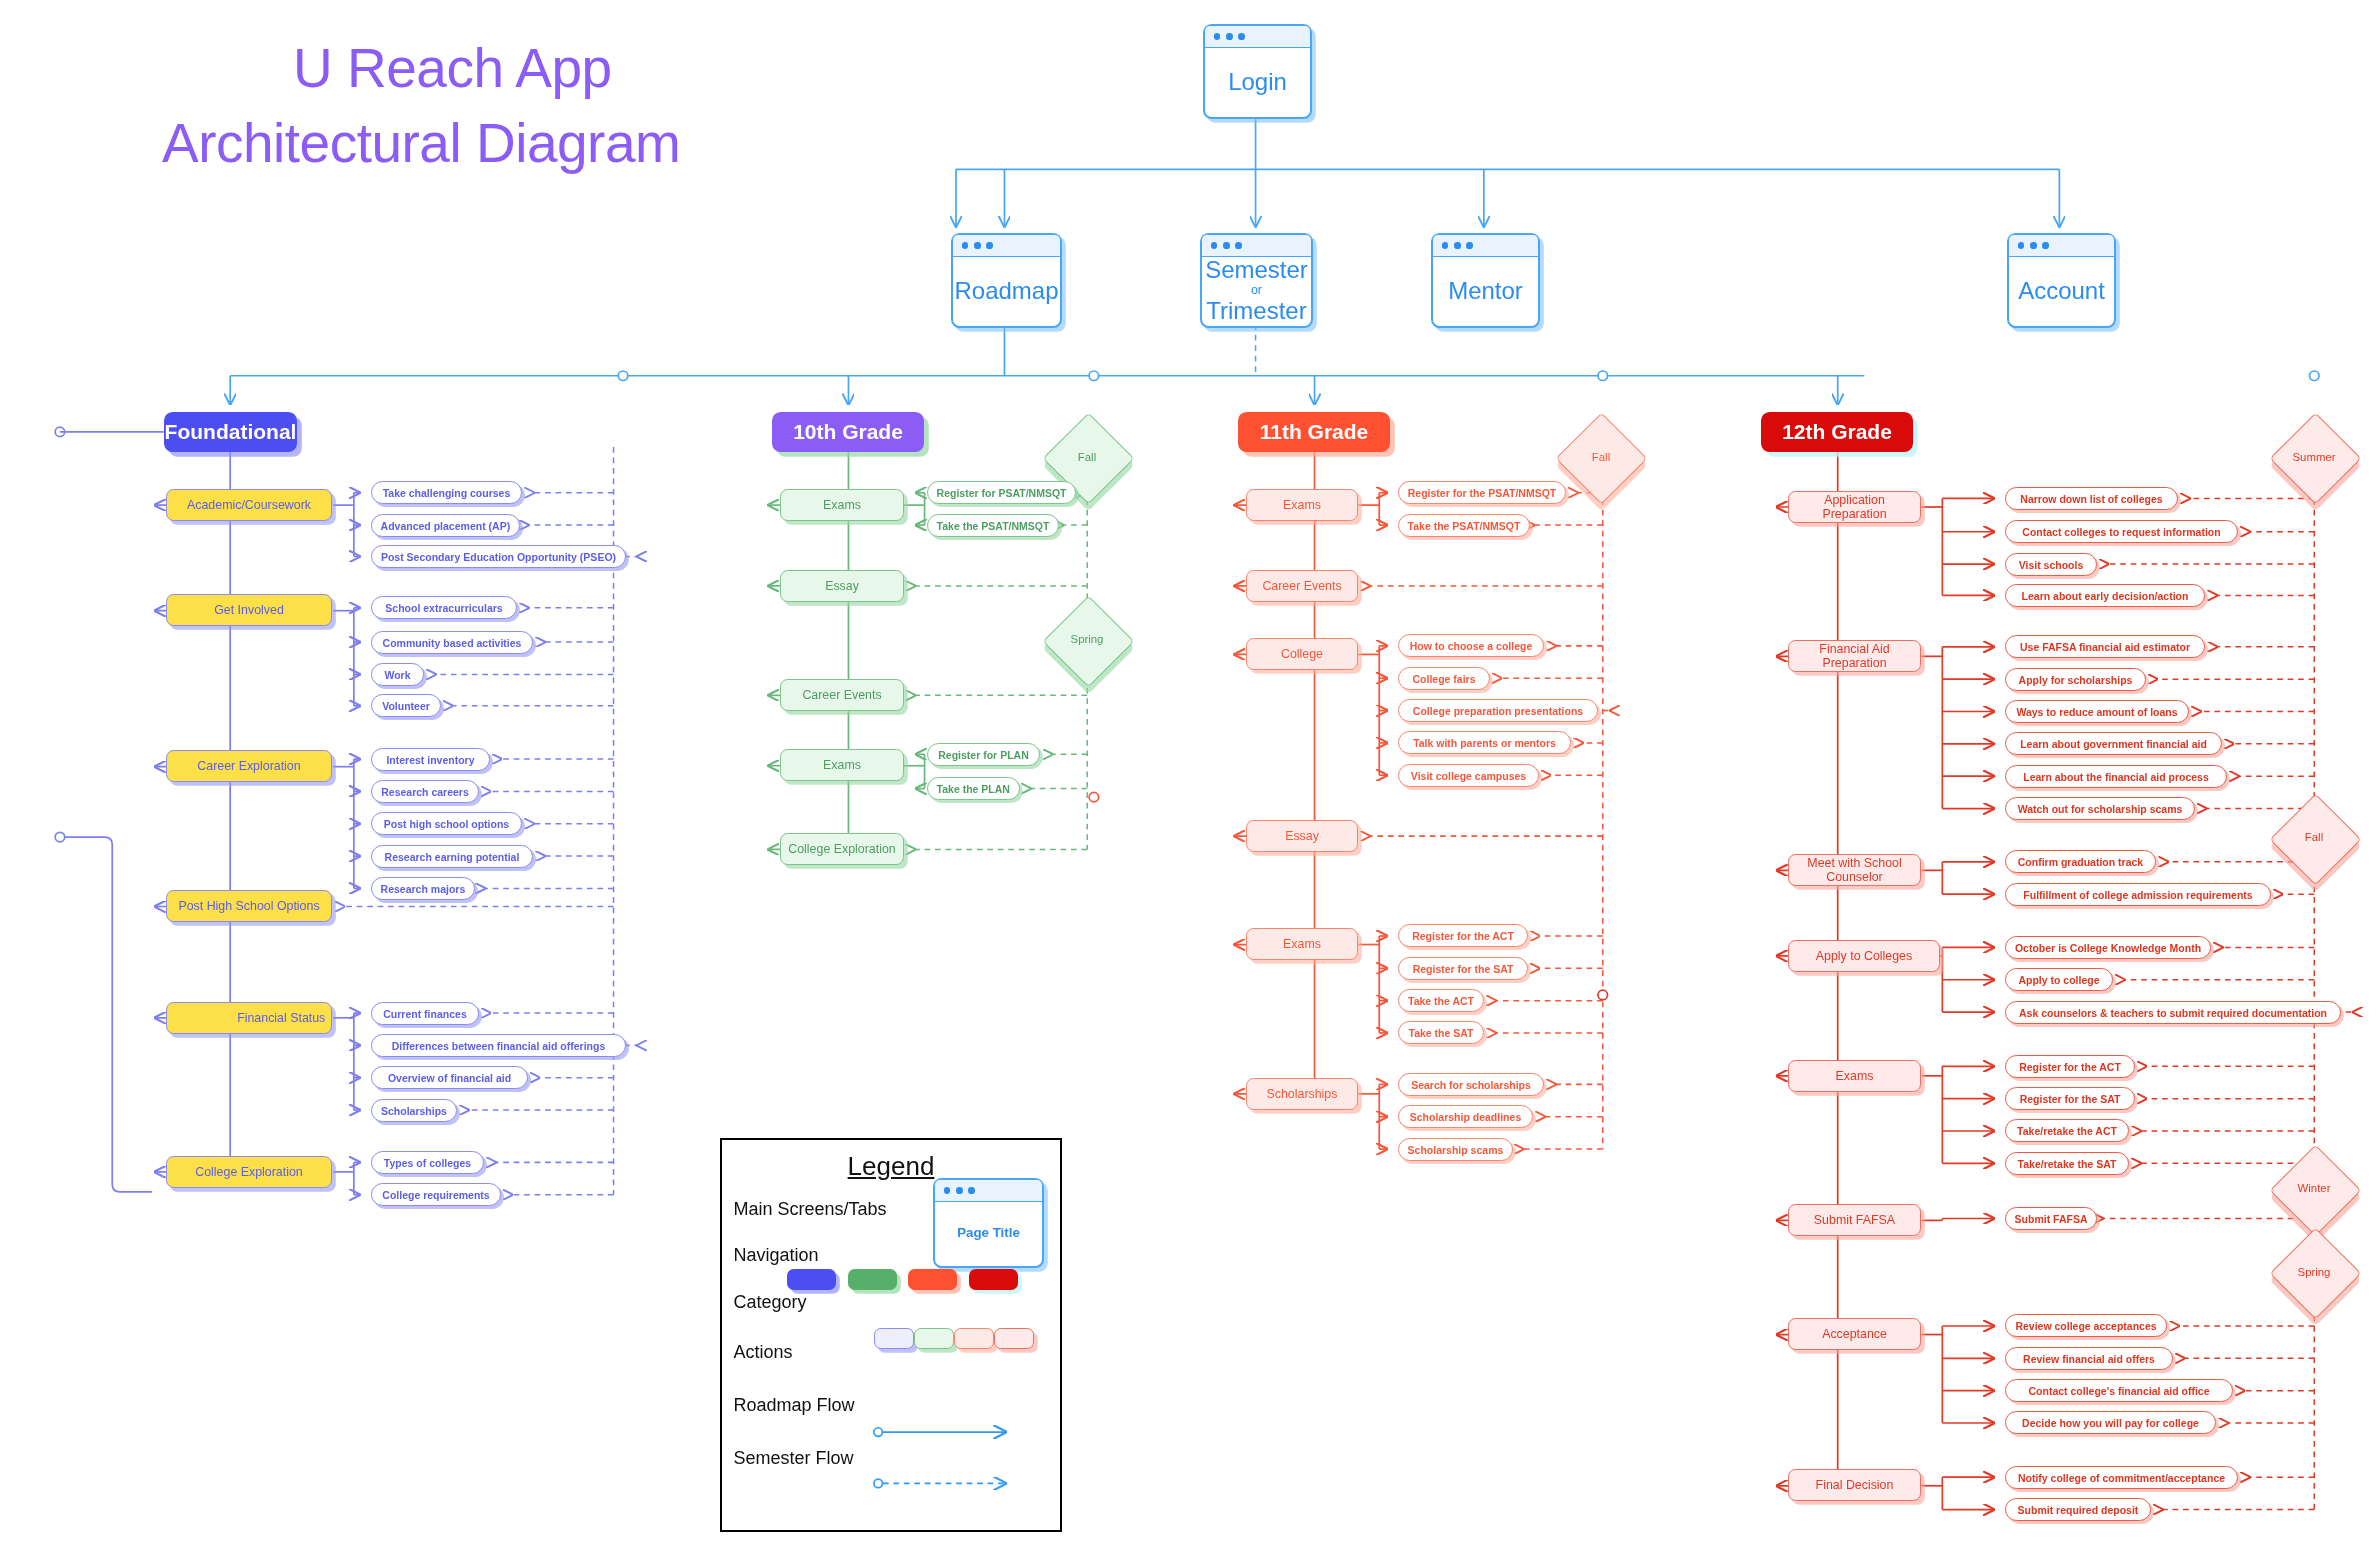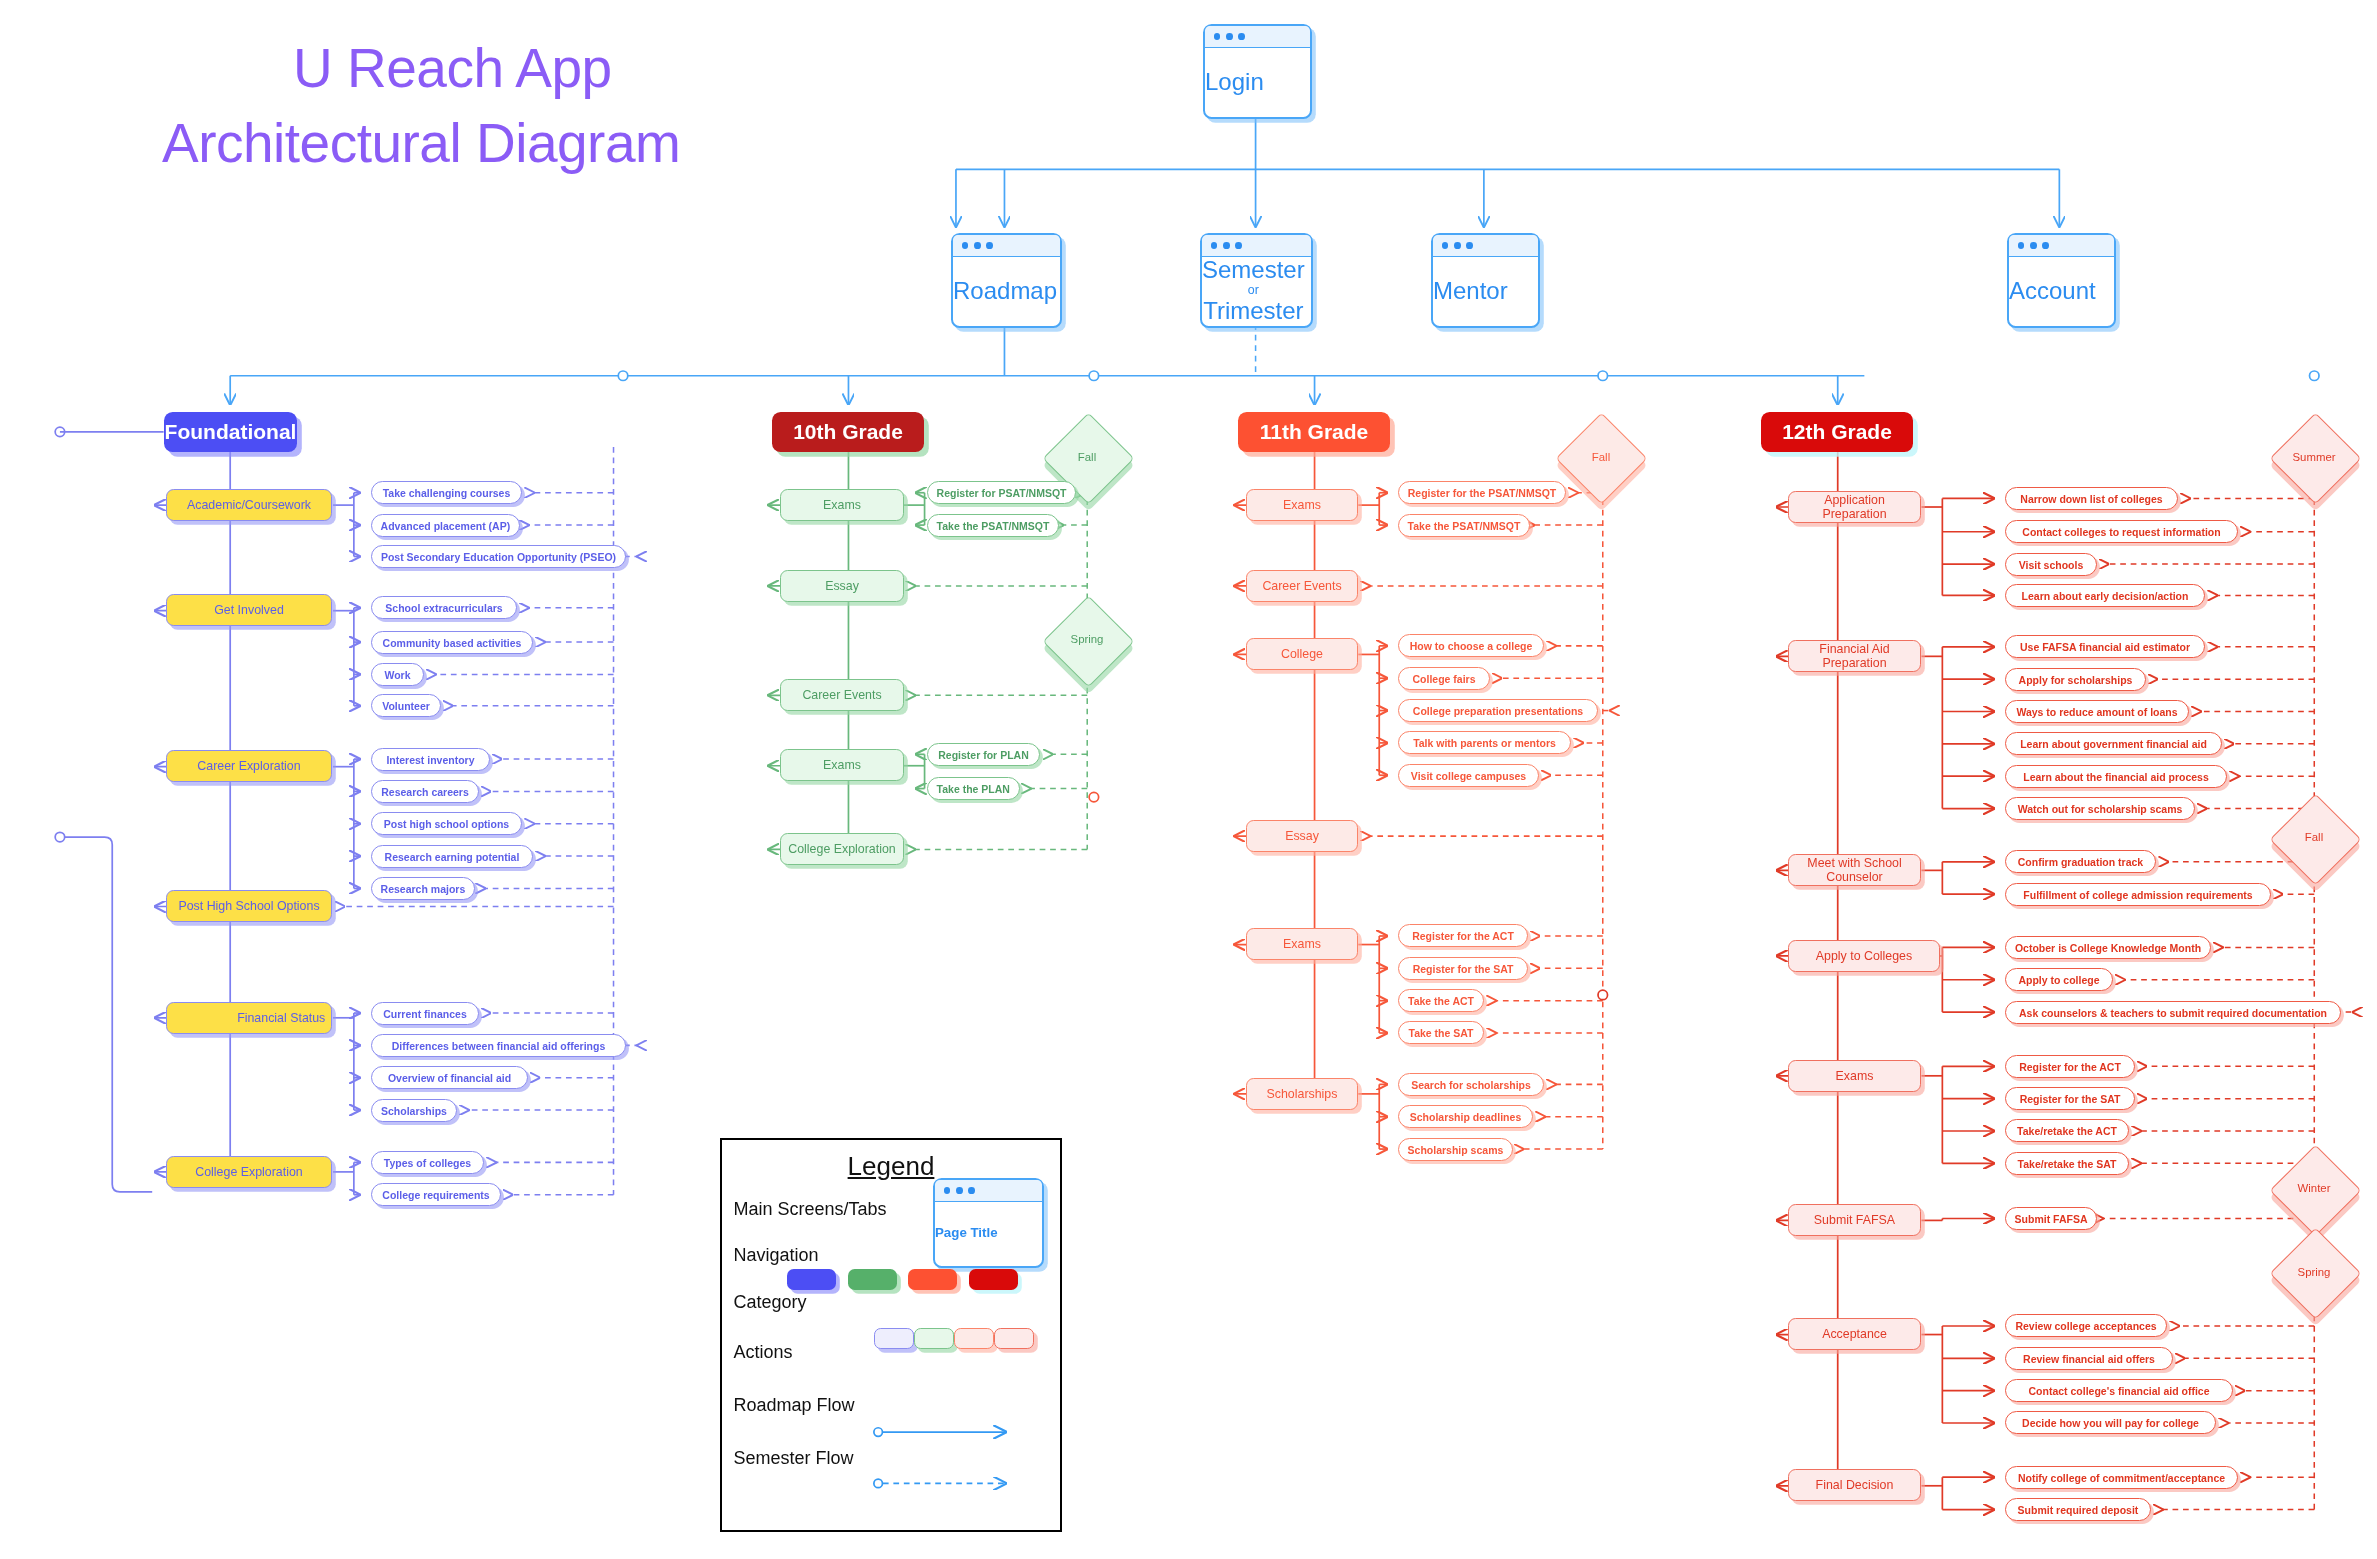--- a/index.html
+++ b/index.html
@@ -8,29 +8,29 @@
   #stage{position:absolute;inset:0;width:2378px;height:1560px;}
   svg.layer{position:absolute;left:0;top:0;width:2378px;height:1560px;pointer-events:none;}
   .ttl{position:absolute;color:#8b5cf6;font-size:55px;line-height:1.18;letter-spacing:-0.5px;white-space:pre;}
 
   
   .win{position:absolute;border:2.9px solid #49a6f7;border-radius:8.6px;background:#fff;
        box-shadow:3.8px 3.8px 0 rgba(120,190,250,.55);}
   .win .bar{height:21px;background:#e8f3fe;border-bottom:1.9px solid #49a6f7;
        border-radius:4.8px 4.8px 0 0;display:flex;align-items:center;gap:5.7px;padding-left:8.6px;}
   .win .dot{width:6.7px;height:6.7px;border-radius:50%;background:#2b8cf0;}
-  .win .body{display:flex;align-items:center;justify-content:flex-start;height:calc(100% - 23px);}
+  .win .body{display:flex;align-items:center;justify-content:center;height:calc(100% - 23px);}
   .win .lbl{color:#2b8cf0;font-size:24px;text-align:center;line-height:1.12;}
   .win .lbl small{font-size:12.4px;display:block;}
 
   
   .nav{position:absolute;border-radius:8.6px;display:flex;align-items:center;justify-content:center;
        color:#fff;font-size:21px;font-weight:bold;}
   .nav.blue{background:#4c4ef4;box-shadow:4.8px 4.8px 0 rgba(140,140,250,.65);}
-  .nav.green{background:#b91c1c;box-shadow:4.8px 4.8px 0 rgba(150,215,165,.7);text-align:right;}
+  .nav.green{background:#8b5cf6;box-shadow:4.8px 4.8px 0 rgba(150,215,165,.7);text-align:right;}
   .nav.salmon{background:#fd5132;box-shadow:4.8px 4.8px 0 rgba(255,170,150,.7);}
   .nav.red{background:#d90a0a;box-shadow:4.8px 4.8px 0 rgba(190,245,250,.8);}
 
   
   .cat{position:absolute;border-radius:7.6px;display:flex;align-items:center;justify-content:center;
        font-size:12.4px;text-align:center;padding:0 5.7px;box-sizing:border-box;}
   .cat.c-blue{background:#fde047;border:1.5px solid #8a8cf0;color:#5b5ee8;box-shadow:3.8px 3.8px 0 rgba(150,152,245,.6);}
   .cat.c-green{background:#e7f8ea;border:1.5px solid #7cc48c;color:#4d9d63;box-shadow:3.8px 3.8px 0 rgba(150,215,165,.62);}
   .cat.c-salmon{background:#fdeae7;border:1.5px solid #fb8469;color:#f6573a;box-shadow:3.8px 3.8px 0 rgba(255,175,158,.6);}
   .cat.c-red{background:#fdeae9;border:1.5px solid #f0705f;color:#e03a27;box-shadow:3.8px 3.8px 0 rgba(248,165,155,.6);}

